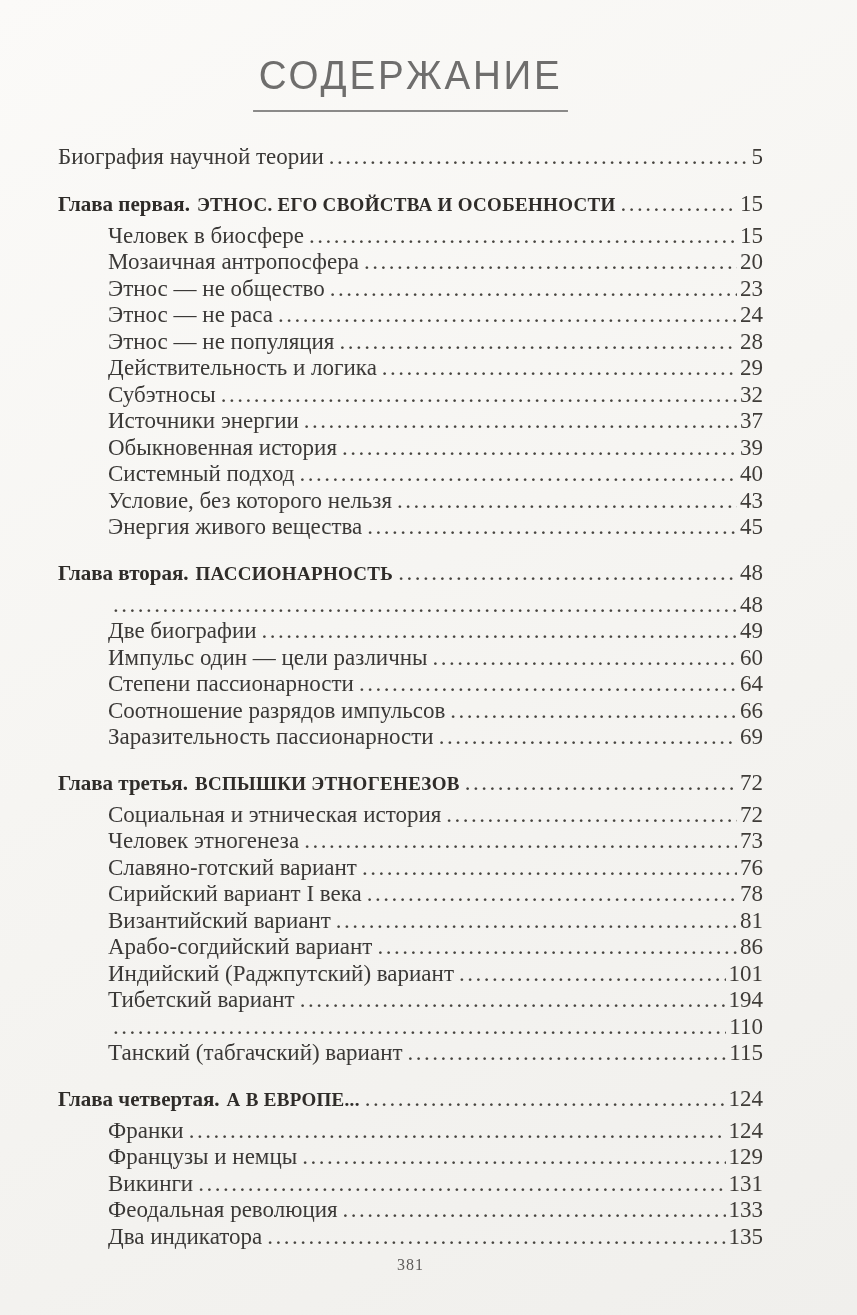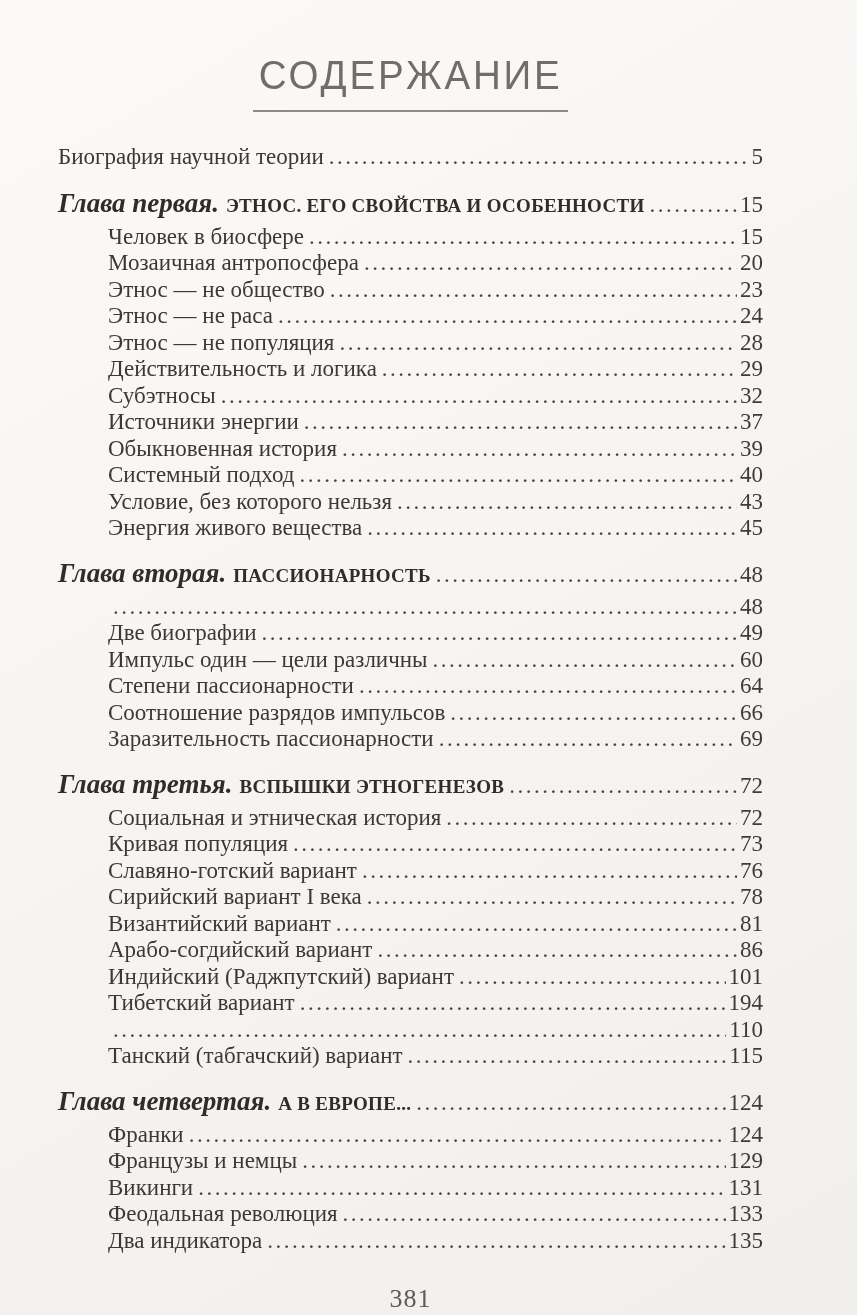--- a/index.html
+++ b/index.html
@@ -48,36 +48,35 @@
     margin: 0 3px 0 5px;
     letter-spacing: 2.5px;
     color: #47443f;
   }
   .pagenum { white-space: nowrap; color: #3f3c38; }
   .front-row { margin-bottom: 14px; }
   .chapter { margin-top: 13px; }
   .chapter-heading { line-height: 37px; }
   .chapter-prefix {
     font-weight: bold;
-    font-size: 27px;
+    font-size: 21px;
     color: #2f2c29;
-    font-style: italic;
   }
   .chapter-title {
     font-weight: bold;
     font-size: 19px;
     color: #2f2c29;
     margin-left: 7px;
     letter-spacing: 0.3px;
   }
   .sub-rows { padding-left: 50px; }
   .folio {
-    margin-top: 30px;
+    margin-top: 6px;
     text-align: center;
-    font-size: 26px;
+    font-size: 16px;
     color: #5d5b59;
     letter-spacing: 1px;
   }
 </style>
 </head>
 <body>
 
 <div class="page">
   <div class="content">
 
@@ -229,21 +228,21 @@
       <span class="pagenum">72</span>
     </div>
     <div class="sub-rows">
   <div class="row">
     <span class="label">Социальная и этническая история</span>
     <span class="leader">............................................................................................................................................................................................................................</span>
     <span class="pagenum">72</span>
   </div>
 
   <div class="row">
-    <span class="label">Кривая популяция</span>
+    <span class="label">Человек этногенеза</span>
     <span class="leader">............................................................................................................................................................................................................................</span>
     <span class="pagenum">73</span>
   </div>
 
   <div class="row">
     <span class="label">Славяно-готский вариант</span>
     <span class="leader">............................................................................................................................................................................................................................</span>
     <span class="pagenum">76</span>
   </div>
 

